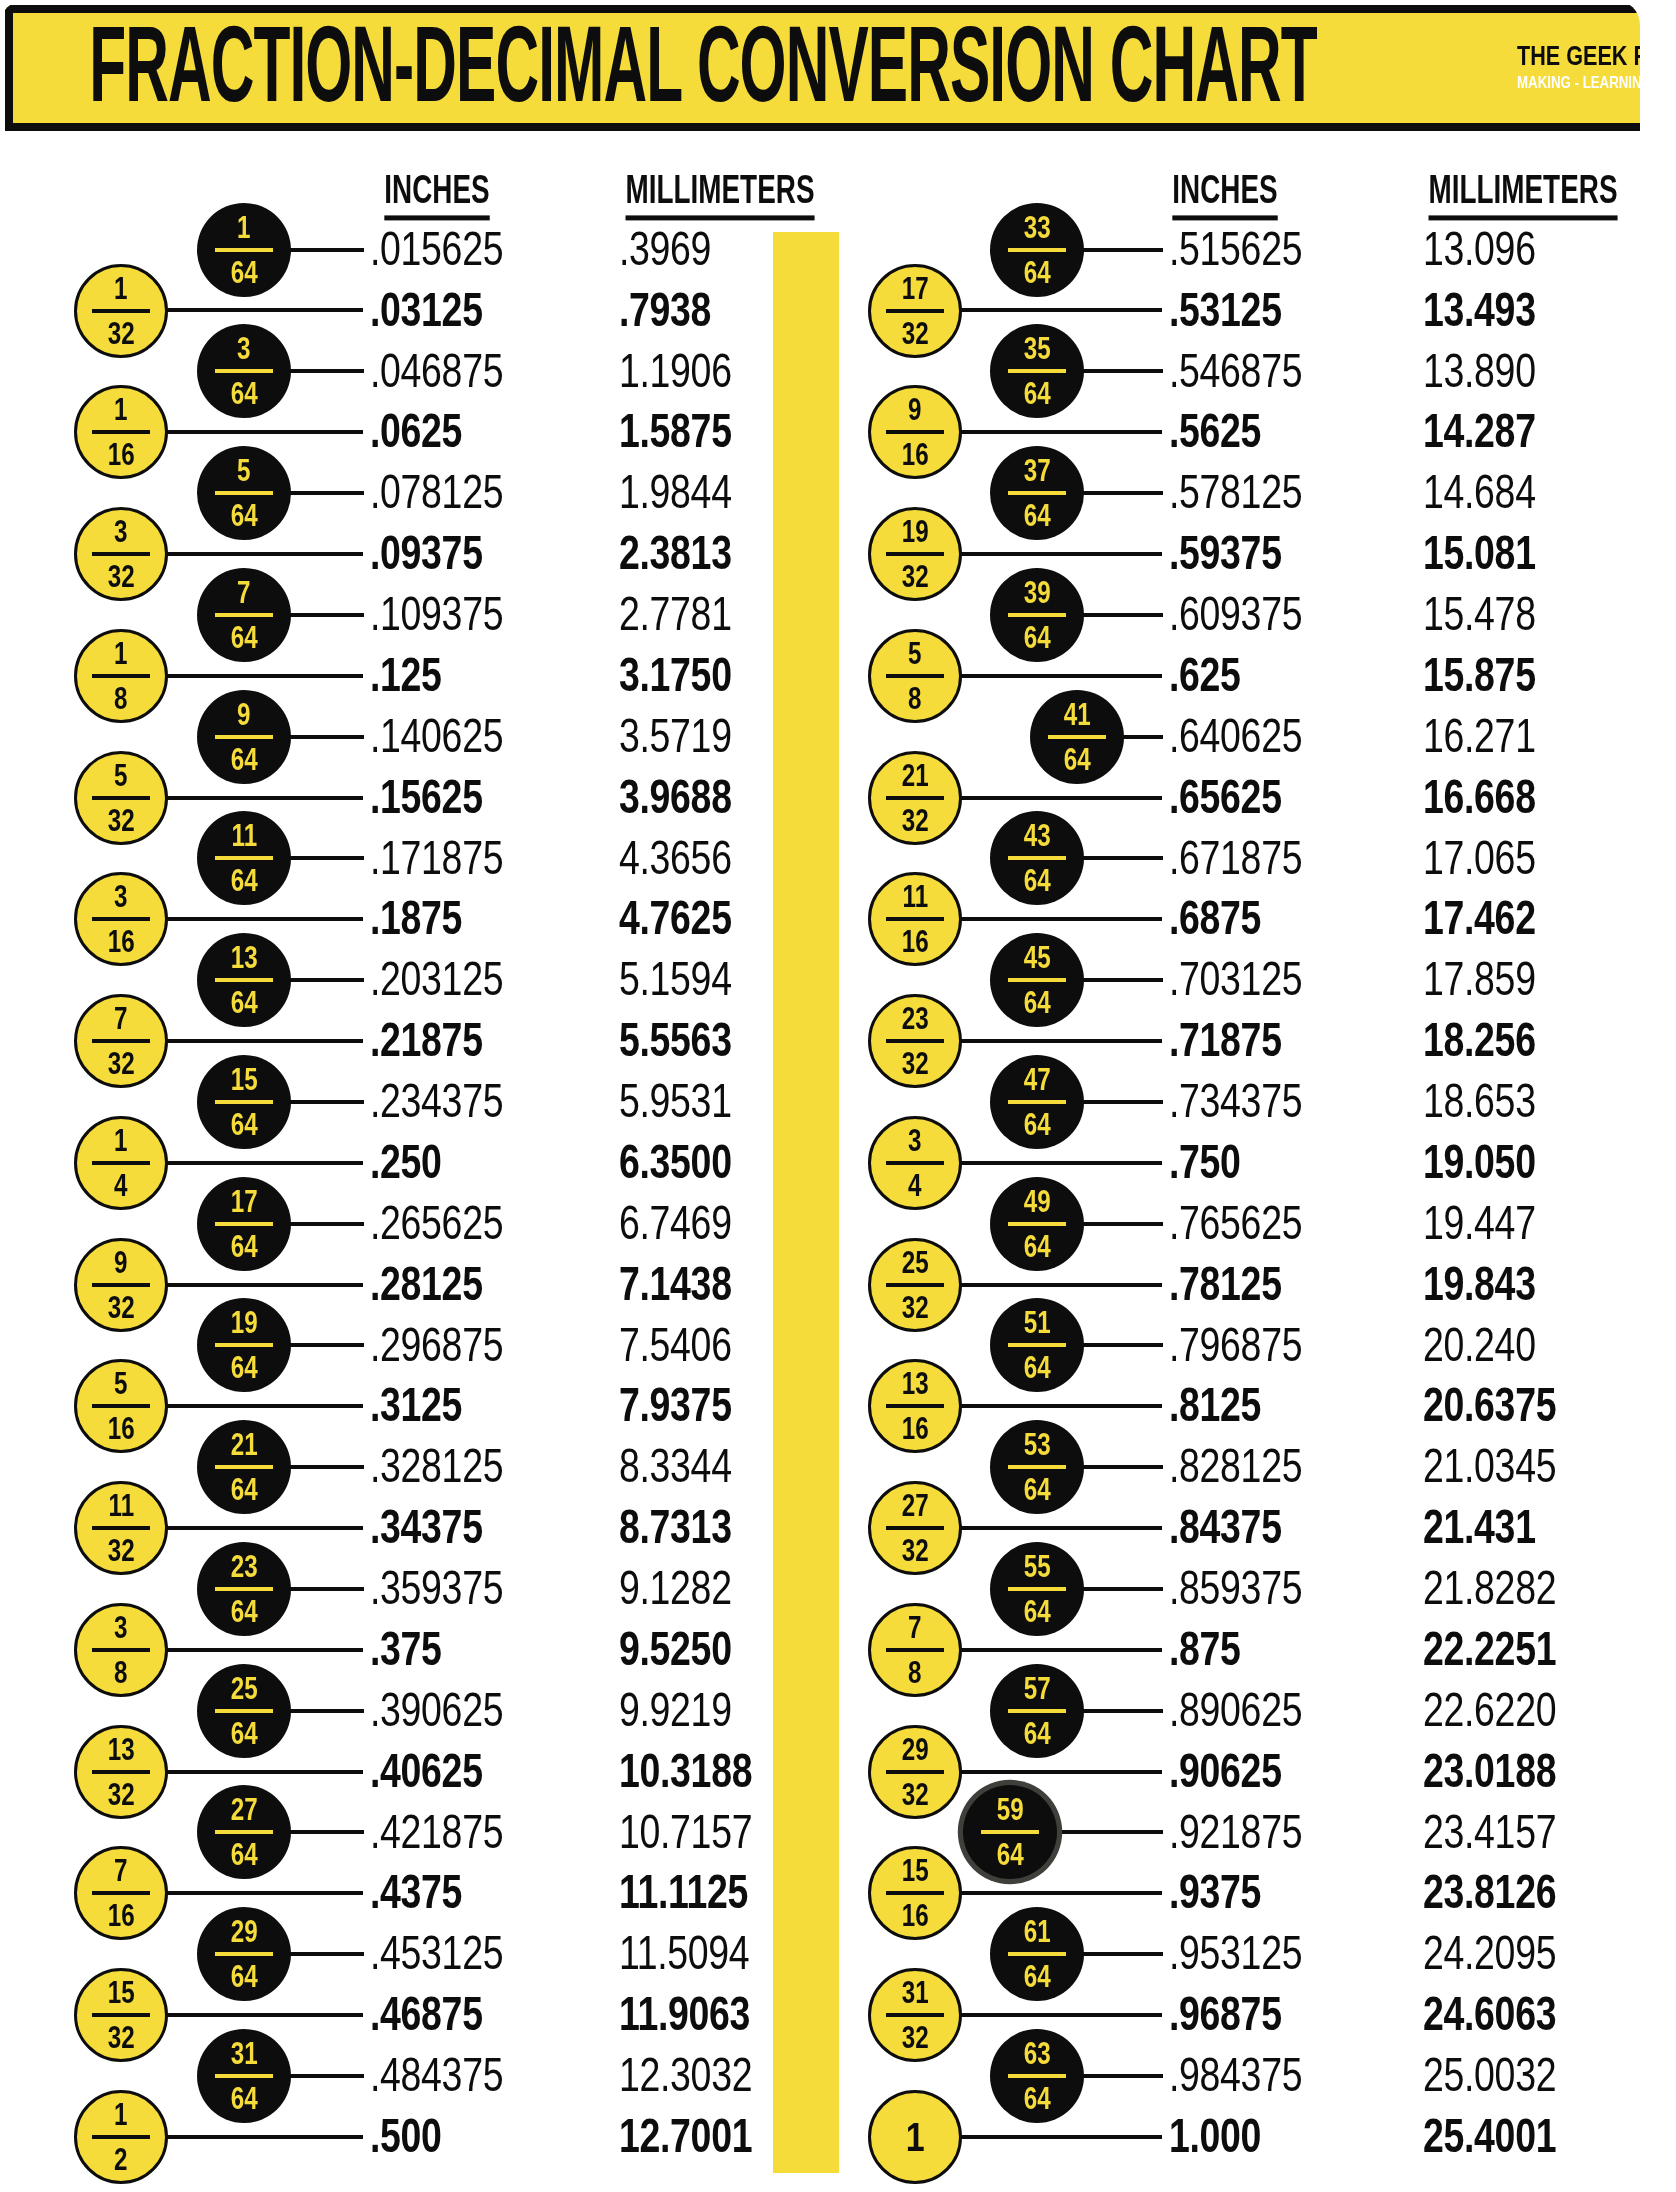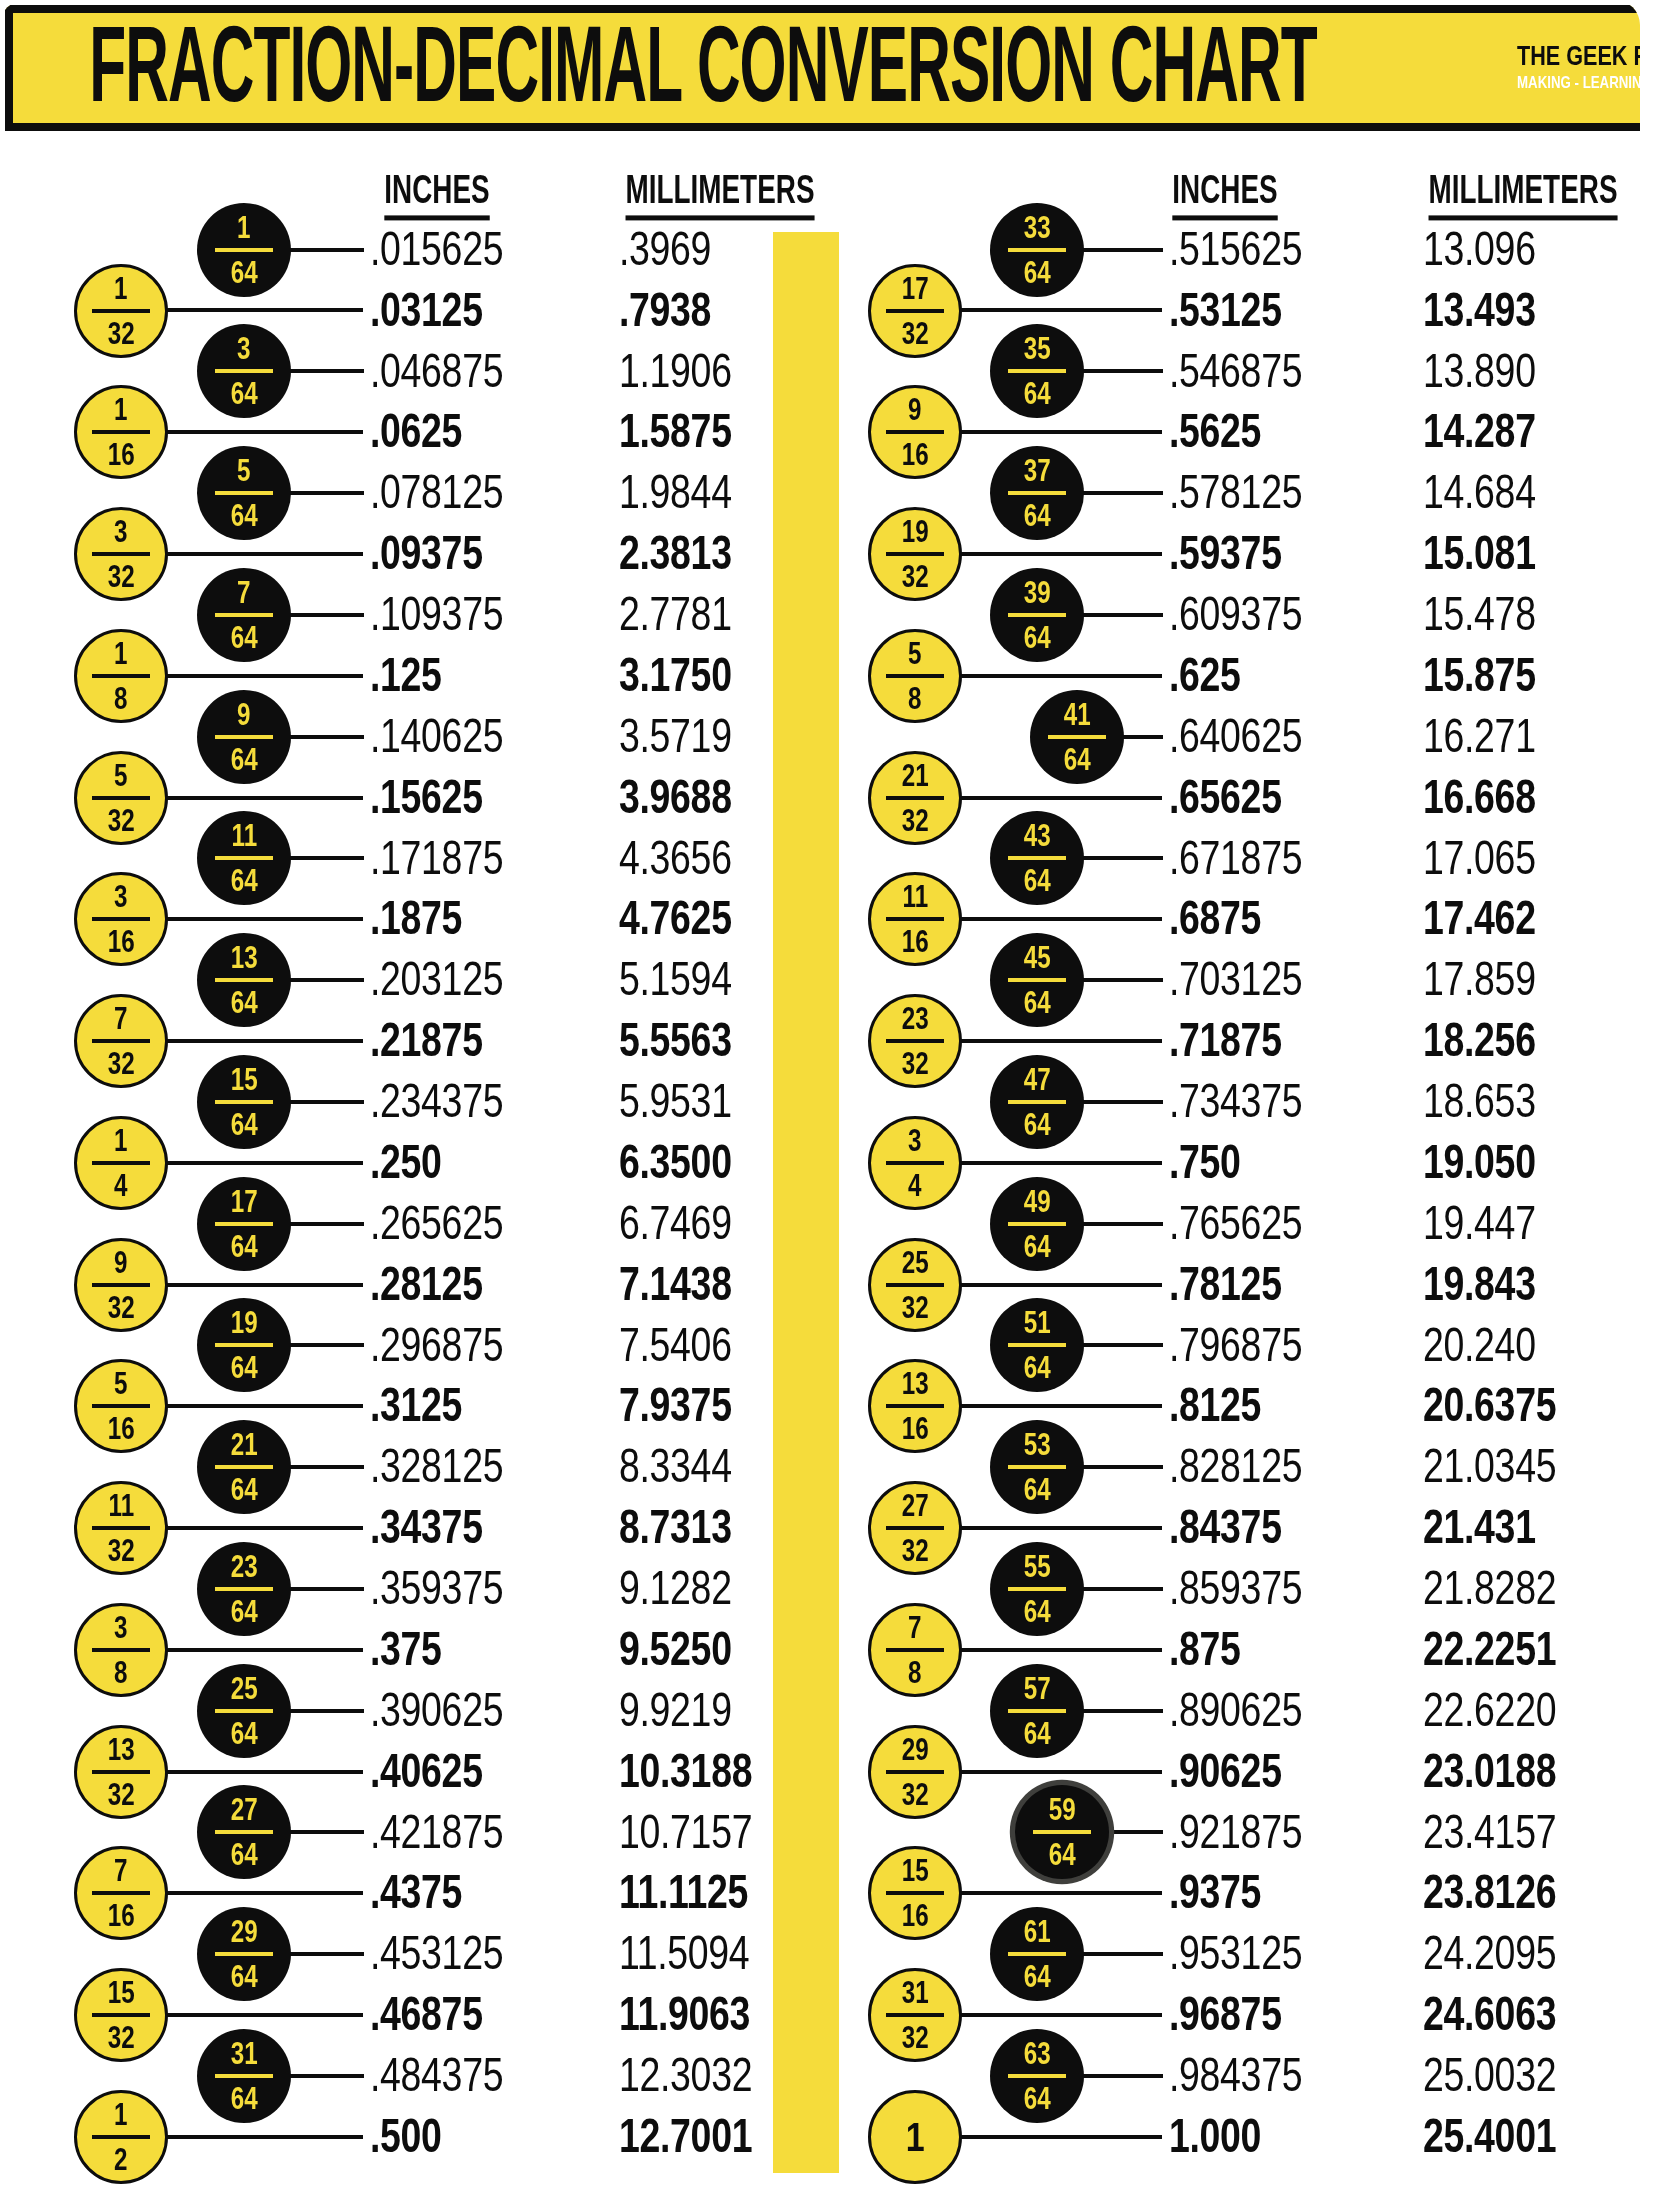--- a/index.html
+++ b/index.html
@@ -661,21 +661,21 @@
       <div class="circle light" style="left: 868px; top: 1725px;">
         <div class="frac">
           <span class="fnum">29</span>
           <span class="fbar"></span>
           <span class="fden">32</span>
         </div>
       </div>
       <div class="val bold" style="left: 1169px; top: 1772px;">.90625</div>
       <div class="val bold" style="left: 1423px; top: 1772px;">23.0188</div>
       <div class="rline" style="left: 1037px; top: 1830px; width: 126px;"></div>
-      <div class="circle dark ring" style="left: 1015px; top: 1785px;">
+      <div class="circle dark ring" style="left: 963px; top: 1785px;">
         <div class="frac">
           <span class="fnum">59</span>
           <span class="fbar"></span>
           <span class="fden">64</span>
         </div>
       </div>
       <div class="val" style="left: 1169px; top: 1833px;">.921875</div>
       <div class="val" style="left: 1423px; top: 1833px;">23.4157</div>
       <div class="rline" style="left: 915px; top: 1891px; width: 247px;"></div>
       <div class="circle light" style="left: 868px; top: 1846px;">

